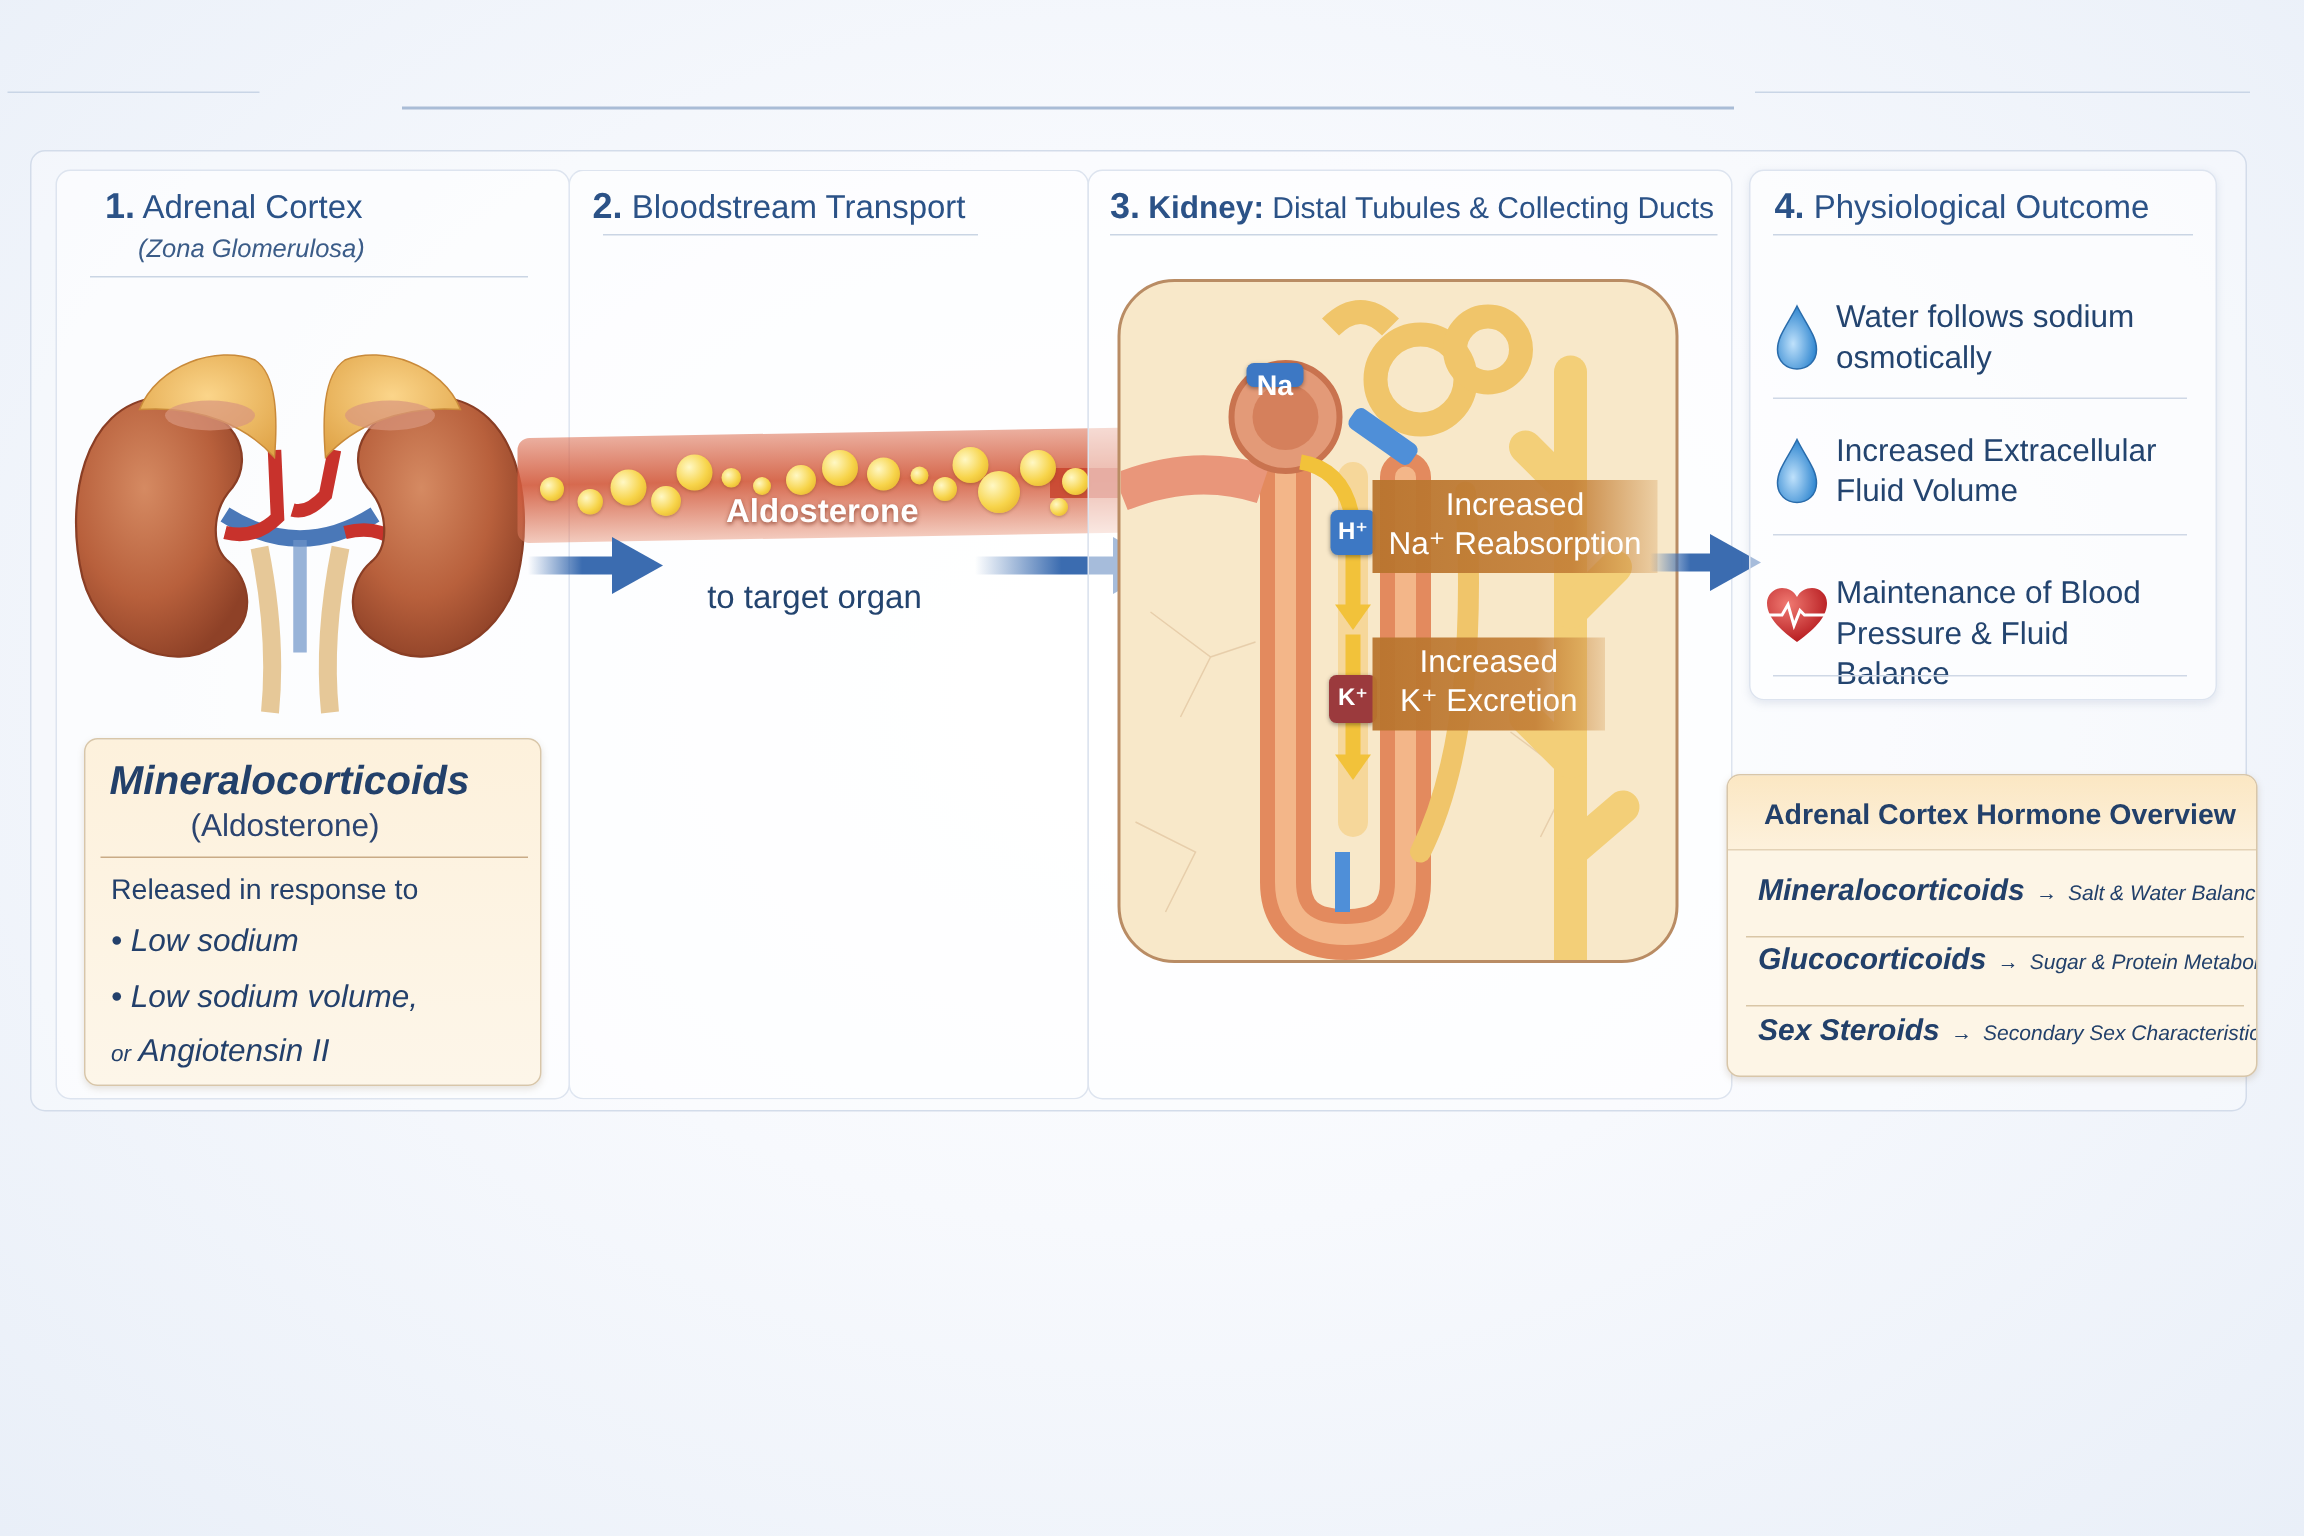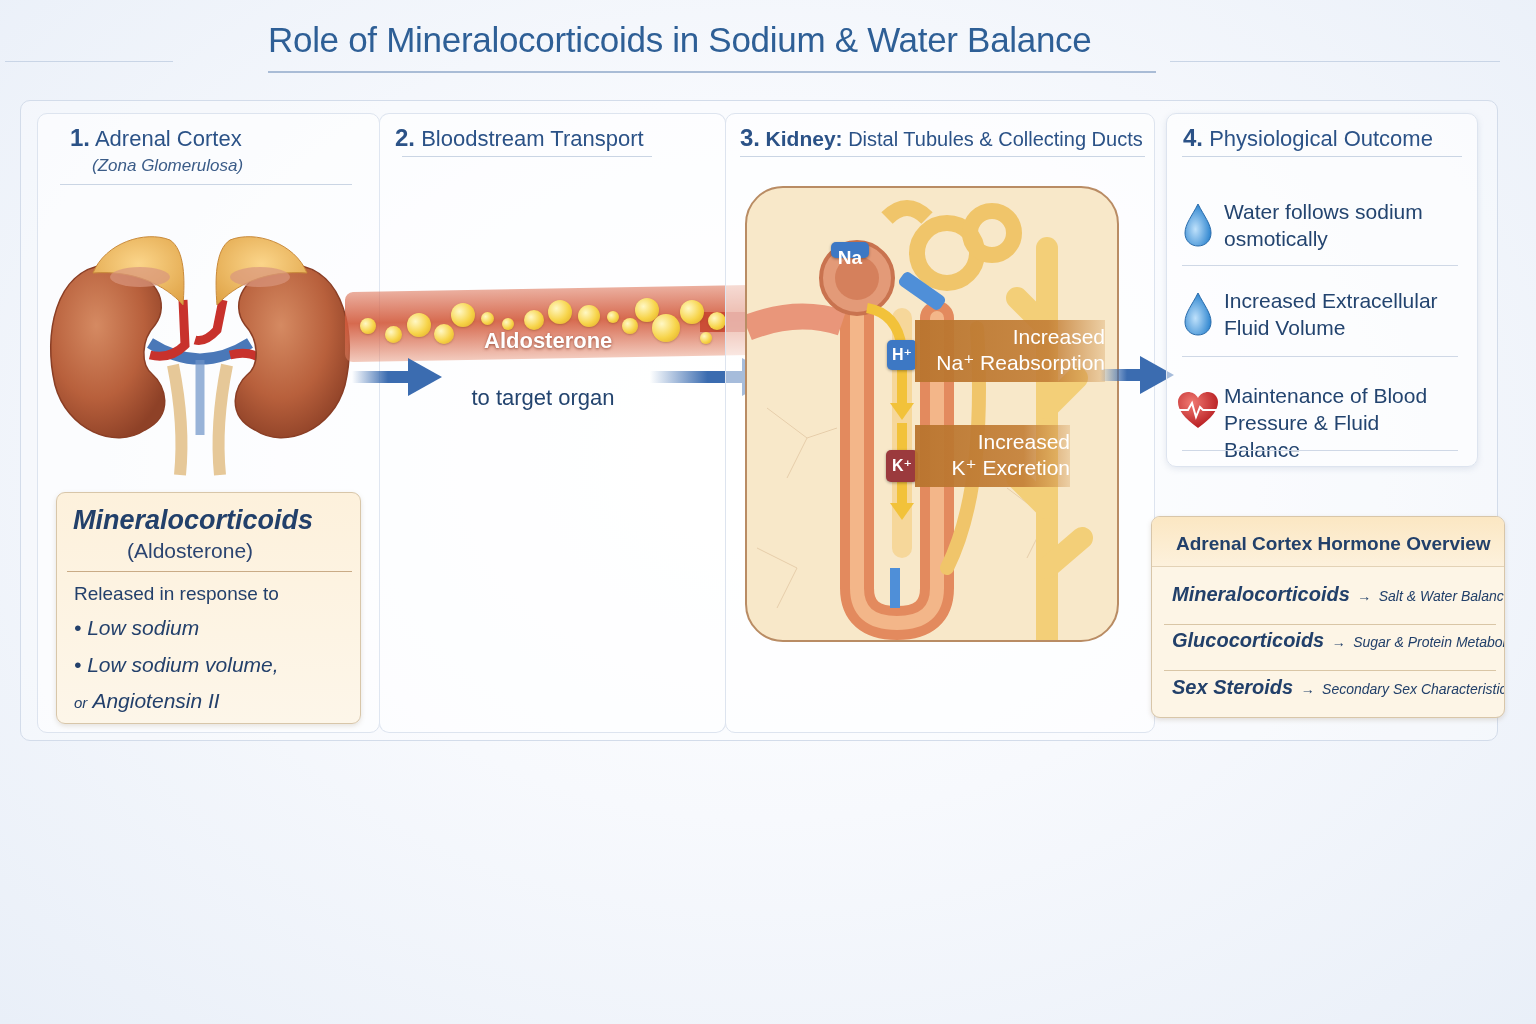--- a/index.html
+++ b/index.html
@@ -98,21 +98,21 @@
   }
   .na-badge, .h-badge, .k-badge {
     position: absolute; border-radius: 5px; color: #fff; font-weight: bold; text-align: center;
     box-shadow: 0 1px 3px rgba(0,0,0,0.35);
   }
   .na-badge { left: 831px; top: 242px; width: 38px; height: 16px; background: #3d78c4; font-size: 19px; line-height: 32px; }
   .h-badge { left: 887px; top: 340px; width: 30px; height: 30px; background: #3d78c4; font-size: 16px; line-height: 30px; }
   .k-badge { left: 886px; top: 450px; width: 32px; height: 32px; background: #9b3a3d; font-size: 16px; line-height: 32px; }
 
   .effect-box {
-    position: absolute; color: #fff; font-size: 21px; line-height: 26px; text-align: right;
+    position: absolute; color: #fff; font-size: 21px; line-height: 26px; text-align: center;
     background: linear-gradient(90deg, rgba(184,116,46,0.95) 0%, rgba(196,128,56,0.92) 70%, rgba(210,150,80,0.3) 100%);
   }
   .effect-na { left: 915px; top: 320px; width: 190px; height: 62px; padding-top: 4px; }
   .effect-k { left: 915px; top: 425px; width: 155px; height: 62px; padding-top: 4px; }
 
   
   .outcome-item { position: absolute; left: 1180px; width: 280px; }
   .outcome-item .txt { position: absolute; left: 44px; font-size: 21px; color: #23446f; line-height: 27px; }
   .outcome-rule { position: absolute; left: 1182px; width: 276px; height: 1px; background: #cfd8e6; }
 
@@ -128,21 +128,20 @@
   .ov-row .name { font-size: 20px; font-weight: bold; font-style: italic; }
   .ov-row .arrow { font-size: 14px; margin: 0 3px; }
   .ov-row .desc { font-size: 14px; font-style: italic; }
   .ov-rule { position: absolute; left: 12px; width: 332px; height: 1px; background: #d9c6a6; }
 </style>
 </head>
 <body>
 
 <div class="title-wrap">
   <div class="title-line-left"></div>
-  <div class="title">Role of Mineralocorticoids in Sodium &amp; Water Balance</div>
   <div class="title-underline"></div>
   <div class="title-line-right"></div>
 </div>
 
 <div class="outer-panel"></div>
 
 <div class="col col1"></div>
 <div class="col-head" style="left:70px; top:124px;">
   <b>1.</b>
   <span>Adrenal Cortex</span>

